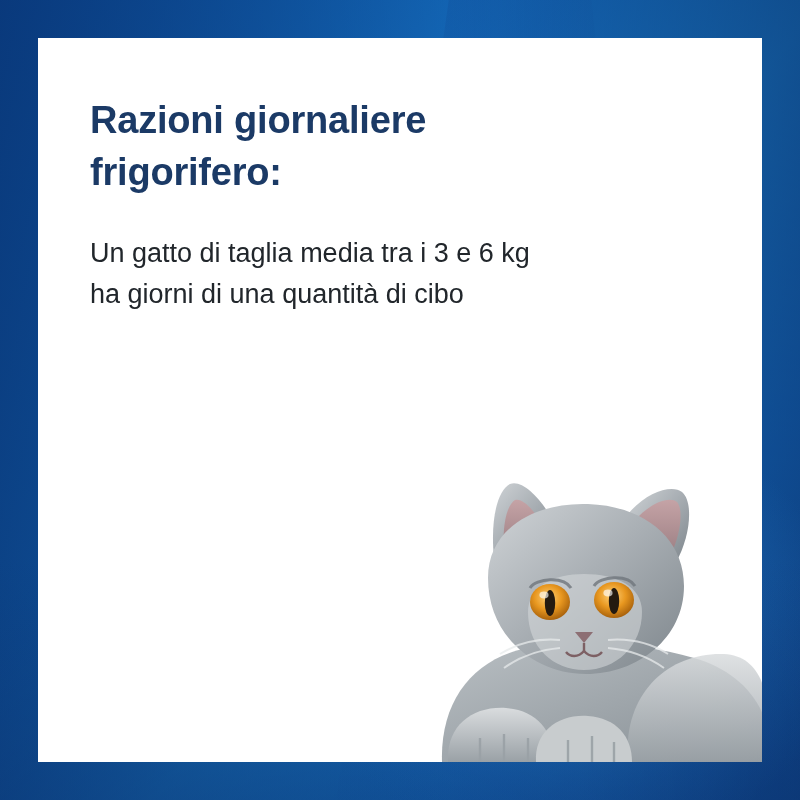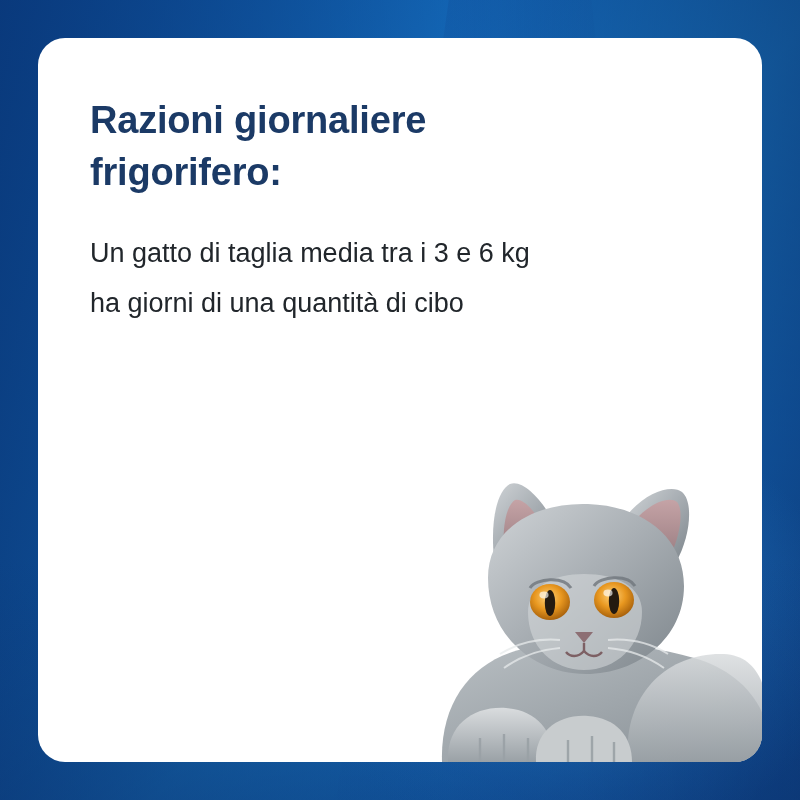--- a/index.html
+++ b/index.html
@@ -63,21 +63,20 @@
 
   
   .card {
     position: absolute;
     left: 38px;
     top: 38px;
     width: 724px;
     height: 724px;
     background: #ffffff;
     overflow: hidden;
-    border-radius: 27px;
   }
   .card-inner {
     padding: 56px 60px 0 52px;
   }
   .heading {
     color: #1b3a66;
     font-weight: bold;
     font-size: 38px;
     line-height: 1.38;
     letter-spacing: -0.2px;
@@ -90,21 +89,20 @@
   .body-text {
     color: #21262b;
     font-size: 27px;
     line-height: 1.54;
     margin: 0;
     max-width: 600px;
   }
   .body-text .ln {
     display: block;
     white-space: pre;
-    margin-top: 9px;
   }
   .para-gap {
     height: 37px;
   }
 
   
   .cat-wrap {
     position: absolute;
     right: -10px;
     bottom: 0;

